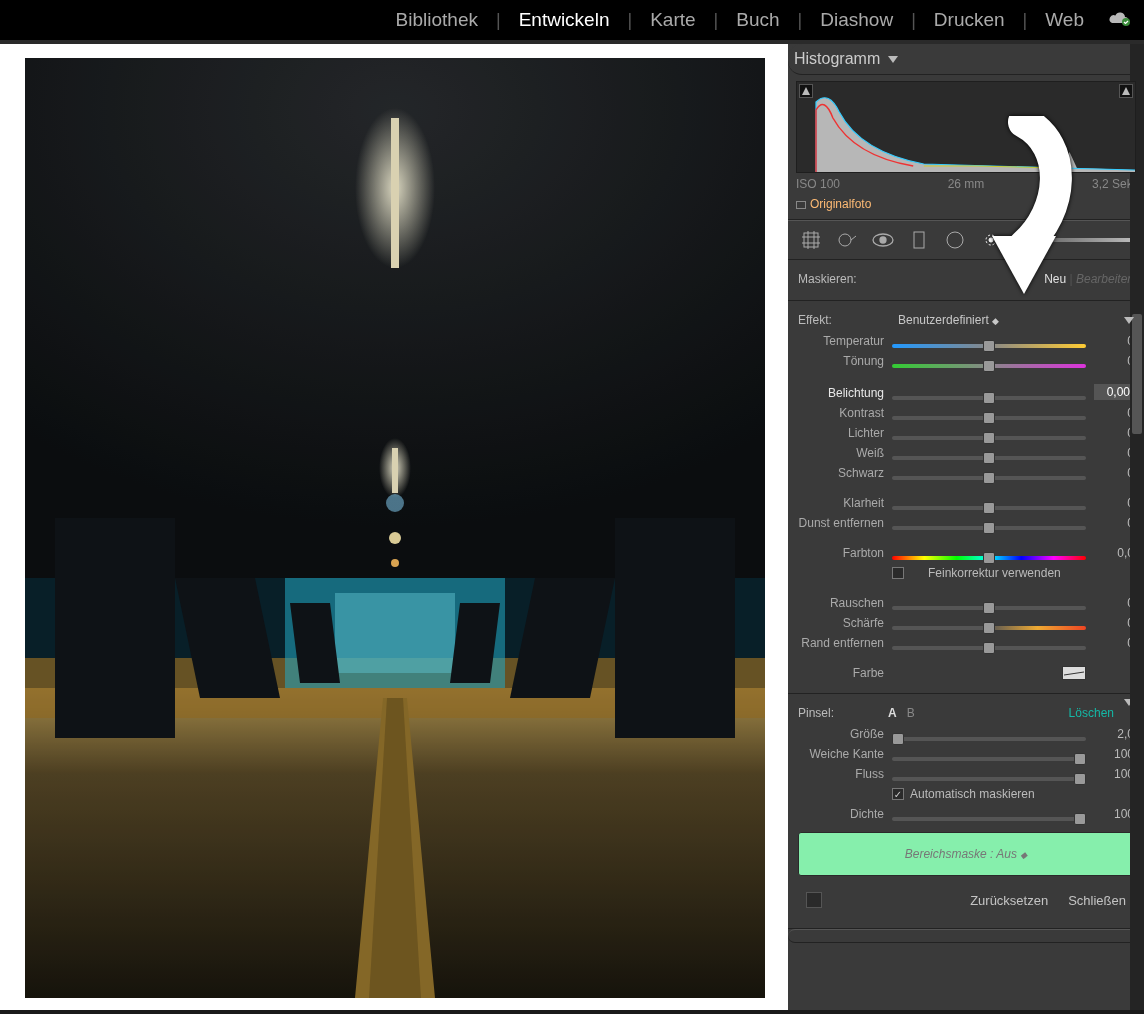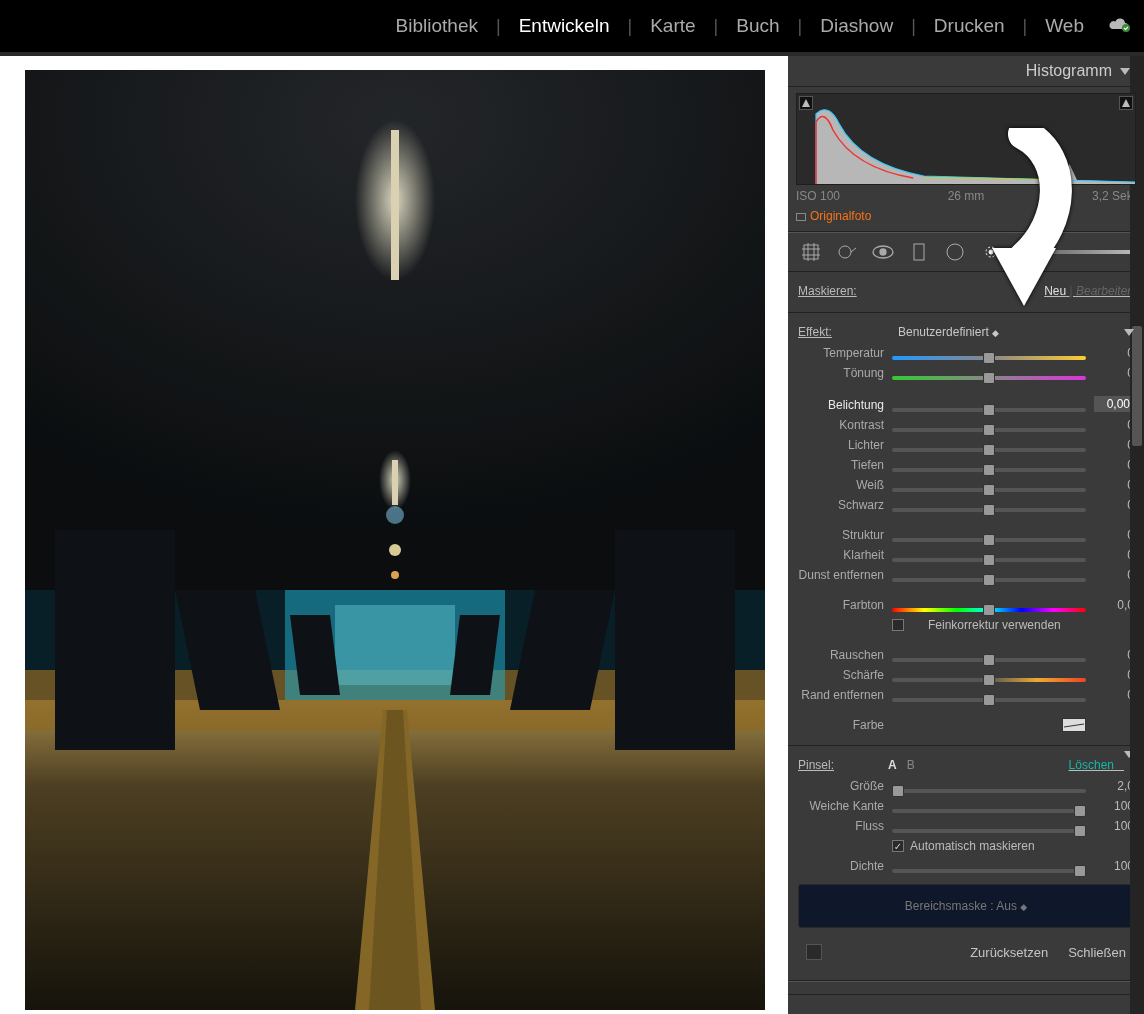--- a/index.html
+++ b/index.html
@@ -1,59 +1,59 @@
 <!DOCTYPE html>
 <html><head>
 <meta charset="utf-8">
 <style>
   * { box-sizing: border-box; margin: 0; padding: 0; font-family: "Segoe UI", Arial, sans-serif; }
   body { background: #1a1a1a; color: #d0d0d0; width: 1144px; height: 1014px; overflow: hidden; }
-  .topbar { height: 52px; background: #000; display: flex; align-items: center; justify-content: flex-end; padding: 0 14px; gap: 14px; }
+  .topbar { height: 40px; background: #000; display: flex; align-items: center; justify-content: flex-end; padding: 0 14px; gap: 14px; }
   .tab { color: #aaa; font-size: 19px; cursor: pointer; padding: 0 4px; }
   .tab.active { color: #fff; font-weight: 500; }
   .tab-sep { color: #555; font-size: 18px; }
   .cloud-icon { color: #6c6; margin-left: 6px; }
   .main { display: flex; height: 970px; }
   .photo-area { flex: 1; background: #fff; display: flex; align-items: flex-start; justify-content: center; padding: 14px 12px 14px 14px; border-top: 4px solid #2a2a2a; }
   .photo { width: 740px; height: 940px; position: relative; overflow: hidden; background: #111; }
   .sidebar { width: 356px; background: #3a3a3a; display: flex; flex-direction: column; font-size: 12px; color: #bbb; border-top: 4px solid #2a2a2a; overflow-y: hidden; position: relative;}
-  .panel-header { display: flex; justify-content: flex-end; align-items: center; padding: 6px 14px; gap: 8px; background: #3a3a3a; border-bottom: 1px solid #222; }
+  .panel-header { display: flex; align-items: center; padding: 6px 6px; gap: 8px; background: #3a3a3a; border-bottom: 1px solid #222; border-radius: 14px; }
   .panel-header .title { font-size: 16px; color: #ccc; }
   .tri { width:0; height:0; border-left: 5px solid transparent; border-right: 5px solid transparent; border-top: 7px solid #bbb; }
   .histogram-box { padding: 6px 8px 8px; background: #3a3a3a; border-bottom: 1px solid #222;}
   .histo { height: 92px; background: #2a2a2a; position: relative; border: 1px solid #1e1e1e; overflow: hidden;}
   .histo-clip { width:14px; height:14px; background:#111; border:1px solid #555; position:absolute; top:2px; display:flex; align-items:center; justify-content:center;}
   .histo-clip.left{ left:2px; } .histo-clip.right{ right:2px; }
   .histo-clip svg { width:10px; height:10px; }
   .histo-meta { display:flex; justify-content:space-between; font-size:12px; color:#888; padding: 4px 0 6px;}
   .crop-glyph { width:10px; height:8px; border:1px solid #888; display:inline-block; margin-right:4px; vertical-align:middle;}
   .toolstrip { display:flex; align-items:center; gap:10px; padding:6px 10px; background:#3a3a3a; border-top:1px solid #555; border-bottom:1px solid #222;}
   .tool { width:26px; height:26px; display:flex; align-items:center; justify-content:center; color:#aaa; cursor:pointer;}
   .tool-amount { flex:1; height:4px; background:linear-gradient(to right,#555,#bbb); margin-left:6px; border-radius:2px;}
   .panel-body { padding: 8px 10px 10px; background:#3a3a3a; border-bottom:1px solid #222;}
-  .rowflex { display:flex; justify-content:space-between; align-items:center; padding: 4px 0; text-decoration: underline;}
+  .rowflex { display:flex; justify-content:space-between; align-items:center; padding: 4px 0;}
   .link-ghost { color:#666; font-style:italic; }
   .slider-row { display:flex; align-items:flex-end; gap:8px; padding: 3px 0; }
   .slider-row .label { width: 86px; text-align: right; font-size: 12px; color:#aaa;}
   .slider-row.highlight .label { color:#e8e8e8; font-weight:500;}
   .slider-row .track { flex:1; height:4px; background:#555; position:relative; border-radius:2px;}
   .slider-row .thumb { position:absolute; top:-4px; width:12px; height:12px; background:#999; border-radius:2px; transform:translateX(-50%); border:1px solid #333;}
   .slider-row .val { width:40px; text-align:right; color:#bbb; font-size:12px;}
   .slider-row.highlight .val { background:#555; color:#fff; padding:1px 4px; }
   .track.temp { background: linear-gradient(to right,#29f,#888,#fc3);}
   .track.tint { background: linear-gradient(to right,#3c3,#888,#d3d);}
   .track.hue  { background: linear-gradient(to right,#f00,#ff0,#0f0,#0ff,#00f,#f0f,#f00);}
   .track.sat  { background: linear-gradient(to right,#888,#888 48%,#0d8 55%,#09f 70%,#90f 85%,#f04);}
   .track.sharp{ background: linear-gradient(to right,#555,#555 50%,#ea3,#e42);}
   .gap { height: 10px;}
   .swatch { width:24px; height:14px; background:#ddd; border:1px solid #333; position:relative;}
   .swatch::after{content:"";position:absolute;left:1px;right:1px;top:50%;height:1px;background:#333;transform:skewY(-8deg);}
   .chk { display:flex; align-items:center; gap:6px; padding:3px 0 3px 38px;}
   .chk-box { width:12px; height:12px; border:1px solid #777; background:#2a2a2a; display:flex; align-items:center; justify-content:center; font-size:10px; color:#ccc;}
-  .region-mask { text-align:center; color:#777; padding: 14px 0; background:#0f172a; border:1px solid #2a2a2a; margin:8px 0 6px; border-radius:3px;}
+  .region-mask { text-align:center; color:#777; font-style:italic; padding: 14px 0; background:#86efac; border:1px solid #2a2a2a; margin:8px 0 6px; border-radius:3px;}
   .footer-row { display:flex; align-items:center; justify-content:flex-end; gap:20px; padding: 10px 8px;}
   .footer-btn { color:#c4c4c4; font-size:13px; cursor:pointer;}
   .preset-toggle { width:16px; height:16px; border:1px solid #555; background:#2a2a2a; margin-right:auto;}
   .scrollbar { position:absolute; right:0; top:0; bottom:0; width:14px; background:#242424;}
   .scrollthumb{ position:absolute; right:2px; width:10px; top:270px; height:120px; background:#555; border-radius:2px;}
   .arrow-annot { position:absolute; top:72px; right:70px; z-index:5; pointer-events:none; filter: drop-shadow(0 0 2px #000);}
   .sel-left { display:flex; gap:10px; align-items:center;}
   .sel-ab { color:#ddd; font-weight:600; font-size:12px;}
   .sel-ab.dim { color:#888; font-weight:400;}
 </style>
@@ -167,21 +167,21 @@
           <path d="M18,90 L18,20 Q30,8 40,30 Q60,70 120,82 L250,86 L320,88" fill="none" stroke="#3cf" stroke-width="1.2"></path>
           <path d="M18,90 L18,28 Q26,14 34,36 Q54,74 110,84" fill="none" stroke="#e33" stroke-width="1.4"></path>
           <path d="M120,84 L170,84 L250,86" fill="none" stroke="#cc3" stroke-width="1"></path>
         </svg>
       </div>
       <div class="histo-meta">
         <span>ISO 100</span>
         <span>26 mm</span>
         <span>3,2 Sek.</span>
       </div>
-      <div style="color:#f97316;"><span class="crop-glyph"></span><span>Originalfoto</span></div>
+      <div style="color:#fdba74;"><span class="crop-glyph"></span><span>Originalfoto</span></div>
     </div>
 
     <div class="toolstrip">
       <span class="tool">
           <svg width="20" height="20" viewBox="0 0 20 20" stroke="#aaa" fill="none">
             <rect x="3" y="3" width="14" height="14"></rect>
             <line x1="7" y1="1" x2="7" y2="19"></line>
             <line x1="13" y1="1" x2="13" y2="19"></line>
             <line x1="1" y1="7" x2="19" y2="7"></line>
             <line x1="1" y1="13" x2="19" y2="13"></line>
@@ -266,48 +266,34 @@
           <span class="val">0</span>
         </div>
       <div class="slider-row">
           <span class="label">Lichter</span>
           <div class="track">
             <div class="thumb" style="left:50%;"></div>
           </div>
           <span class="val">0</span>
         </div>
       <div class="slider-row">
-          <span class="label">Tiefen</span>
-          <div class="track">
-            <div class="thumb" style="left:50%;"></div>
-          </div>
-          <span class="val">0</span>
-        </div>
-      <div class="slider-row">
           <span class="label">Weiß</span>
           <div class="track">
             <div class="thumb" style="left:50%;"></div>
           </div>
           <span class="val">0</span>
         </div>
       <div class="slider-row">
           <span class="label">Schwarz</span>
           <div class="track">
             <div class="thumb" style="left:50%;"></div>
           </div>
           <span class="val">0</span>
         </div>
       <div class="gap"></div>
-      <div class="slider-row">
-          <span class="label">Struktur</span>
-          <div class="track">
-            <div class="thumb" style="left:50%;"></div>
-          </div>
-          <span class="val">0</span>
-        </div>
       <div class="slider-row">
           <span class="label">Klarheit</span>
           <div class="track">
             <div class="thumb" style="left:50%;"></div>
           </div>
           <span class="val">0</span>
         </div>
       <div class="slider-row">
           <span class="label">Dunst entfernen</span>
           <div class="track">

